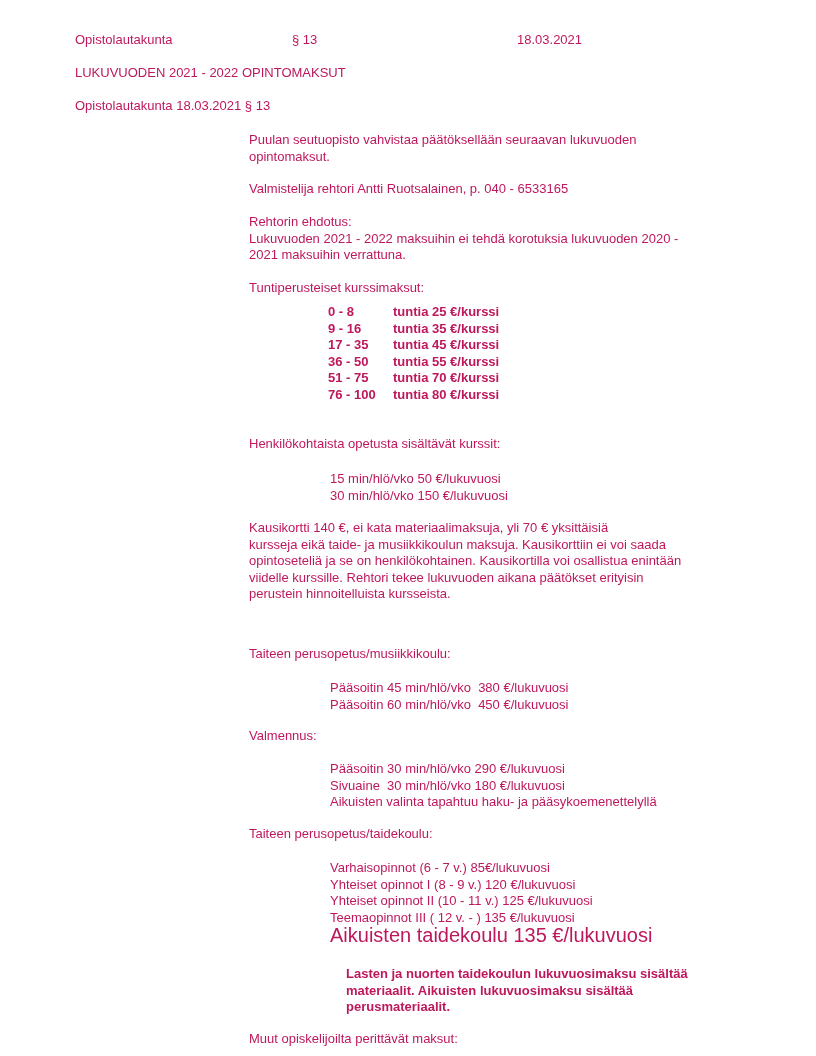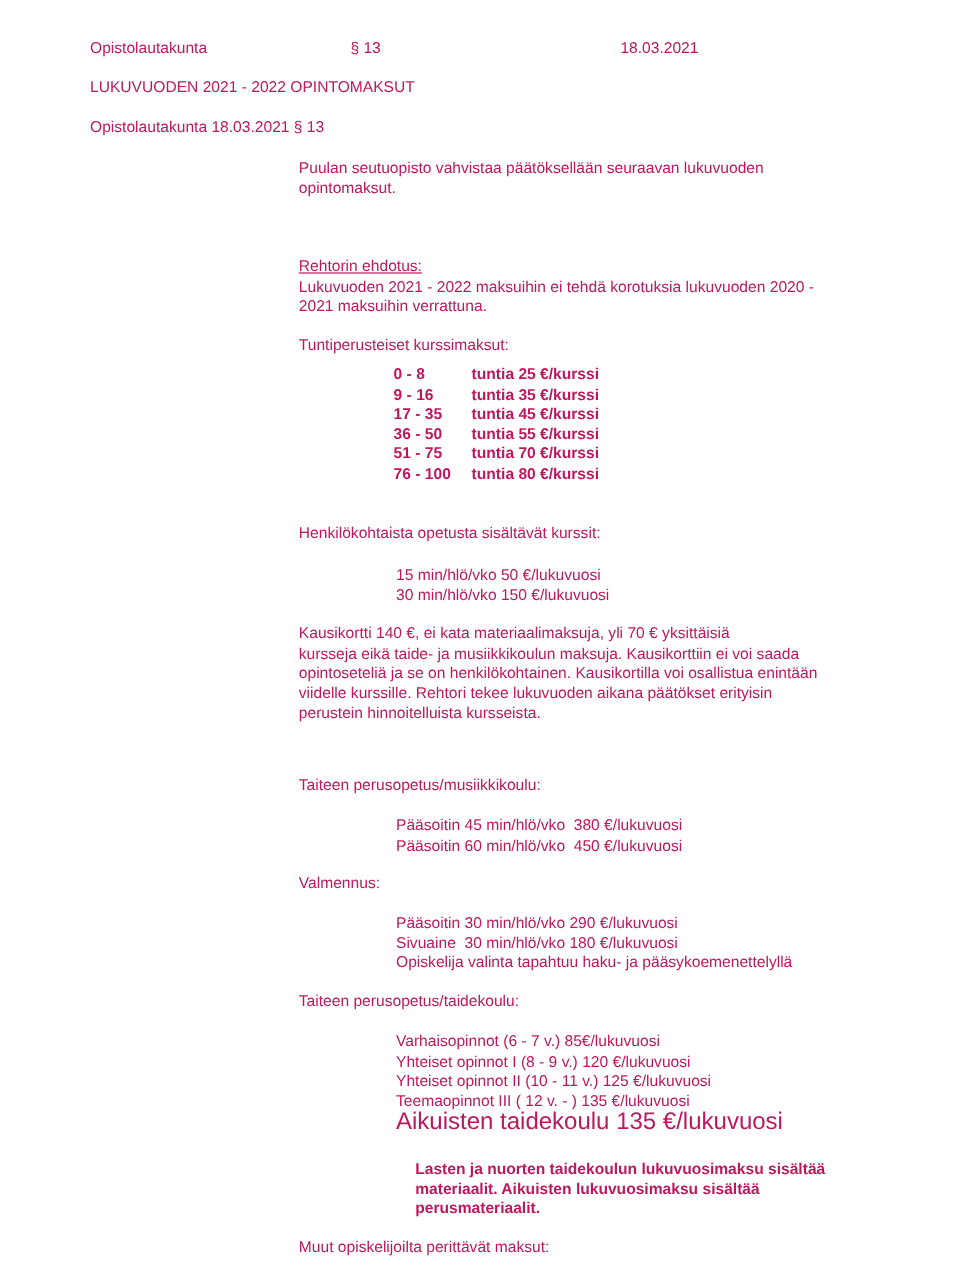--- a/index.html
+++ b/index.html
@@ -13,21 +13,21 @@
     height: 1056px;
     background: #ffffff;
     font-family: "Liberation Sans", "DejaVu Sans", sans-serif;
     font-size: 13px;
     line-height: 16.5px;
     color: #be185d;
     overflow: hidden;
     margin-top: 32px;
   }
   .block { position: absolute; }
-  .underlined { text-decoration: underline; }
+  .underlined { }
   .fee-row { display: flex; }
   .fee-range { width: 65px; flex: none; white-space: pre; }
   .fee-amount { white-space: pre; }
   .pre-line { white-space: pre; }
   .adult-row {
     font-size: 20px;
     line-height: 18px;
     white-space: pre;
   }
 </style>
@@ -42,20 +42,21 @@
 
   <div class="block" style="left:75px; top:33px;">LUKUVUODEN 2021 - 2022 OPINTOMAKSUT</div>
 
   <div class="block" style="left:75px; top:66px;">Opistolautakunta 18.03.2021 § 13</div>
 
   <div class="block" style="left:249px; top:100px;">
     <div>Puulan seutuopisto vahvistaa päätöksellään seuraavan lukuvuoden</div>
     <div>opintomaksut.</div>
   </div>
 
+  <div class="block" style="left:249px; top:149px;">Valmistelija rehtori Antti Ruotsalainen, p. 040 - 6533165</div>
 
   <div class="block" style="left:249px; top:182px;">
     <div class="underlined">Rehtorin ehdotus:</div>
     <div>Lukuvuoden 2021 - 2022 maksuihin ei tehdä korotuksia lukuvuoden 2020 -</div>
     <div>2021 maksuihin verrattuna.</div>
   </div>
 
   <div class="block" style="left:249px; top:248px;">Tuntiperusteiset kurssimaksut:</div>
 
   <div class="block" style="left:328px; top:272px;font-weight:bold;">
@@ -105,21 +106,21 @@
   <div class="block" style="left:330px; top:648px;">
     <div class="pre-line">Pääsoitin 45 min/hlö/vko  380 €/lukuvuosi</div>
     <div class="pre-line">Pääsoitin 60 min/hlö/vko  450 €/lukuvuosi</div>
   </div>
 
   <div class="block" style="left:249px; top:696px;">Valmennus:</div>
 
   <div class="block" style="left:330px; top:729px;">
     <div class="pre-line">Pääsoitin 30 min/hlö/vko 290 €/lukuvuosi</div>
     <div class="pre-line">Sivuaine  30 min/hlö/vko 180 €/lukuvuosi</div>
-    <div class="pre-line">Opiskelija valinta tapahtuu haku- ja pääsykoemenettelyllä</div>
+    <div class="pre-line">Aikuisten valinta tapahtuu haku- ja pääsykoemenettelyllä</div>
   </div>
 
   <div class="block" style="left:249px; top:794px;">Taiteen perusopetus/taidekoulu:</div>
 
   <div class="block" style="left:330px; top:828px;">
     <div class="pre-line">Varhaisopinnot (6 - 7 v.) 85€/lukuvuosi</div>
     <div class="pre-line">Yhteiset opinnot I (8 - 9 v.) 120 €/lukuvuosi</div>
     <div class="pre-line">Yhteiset opinnot II (10 - 11 v.) 125 €/lukuvuosi</div>
     <div class="pre-line">Teemaopinnot III ( 12 v. - ) 135 €/lukuvuosi</div>
     <div class="adult-row">Aikuisten taidekoulu 135 €/lukuvuosi</div>

